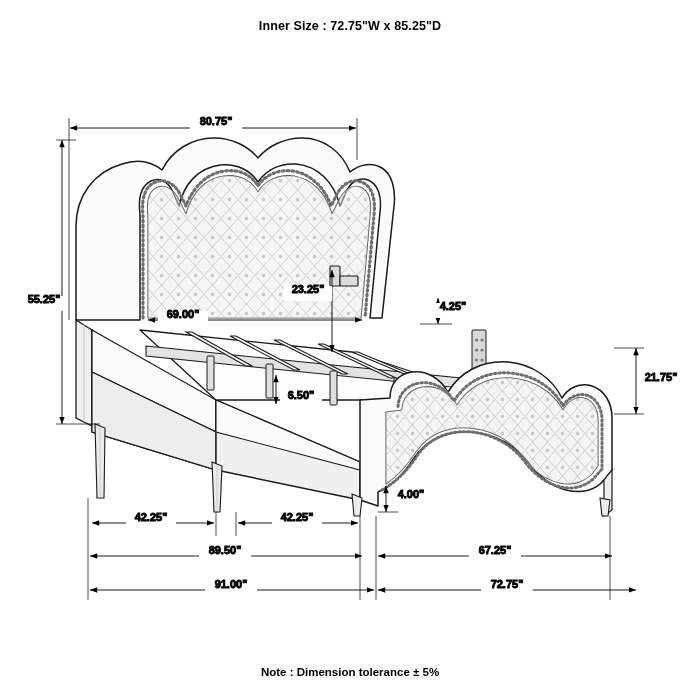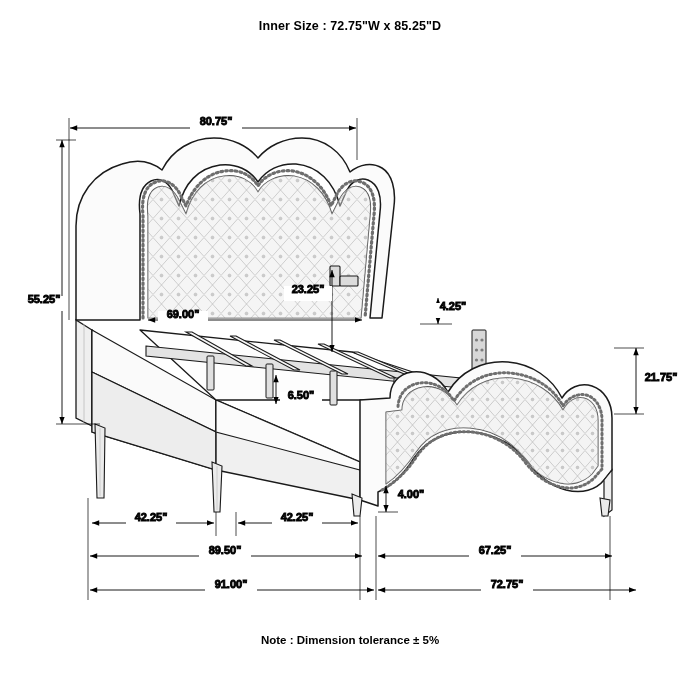--- a/index.html
+++ b/index.html
@@ -25,21 +25,21 @@
     top: 19px;
     left: 0;
     width: 700px;
     text-align: center;
     font-size: 12.5px;
     font-weight: bold;
     letter-spacing: 0.1px;
   }
   .footnote {
     position: absolute;
-    top: 634px;
+    top: 666px;
     left: 0;
     width: 700px;
     text-align: center;
     font-size: 11.5px;
     font-weight: bold;
   }
   svg.diagram {
     position: absolute;
     top: 0;
     left: 0;

